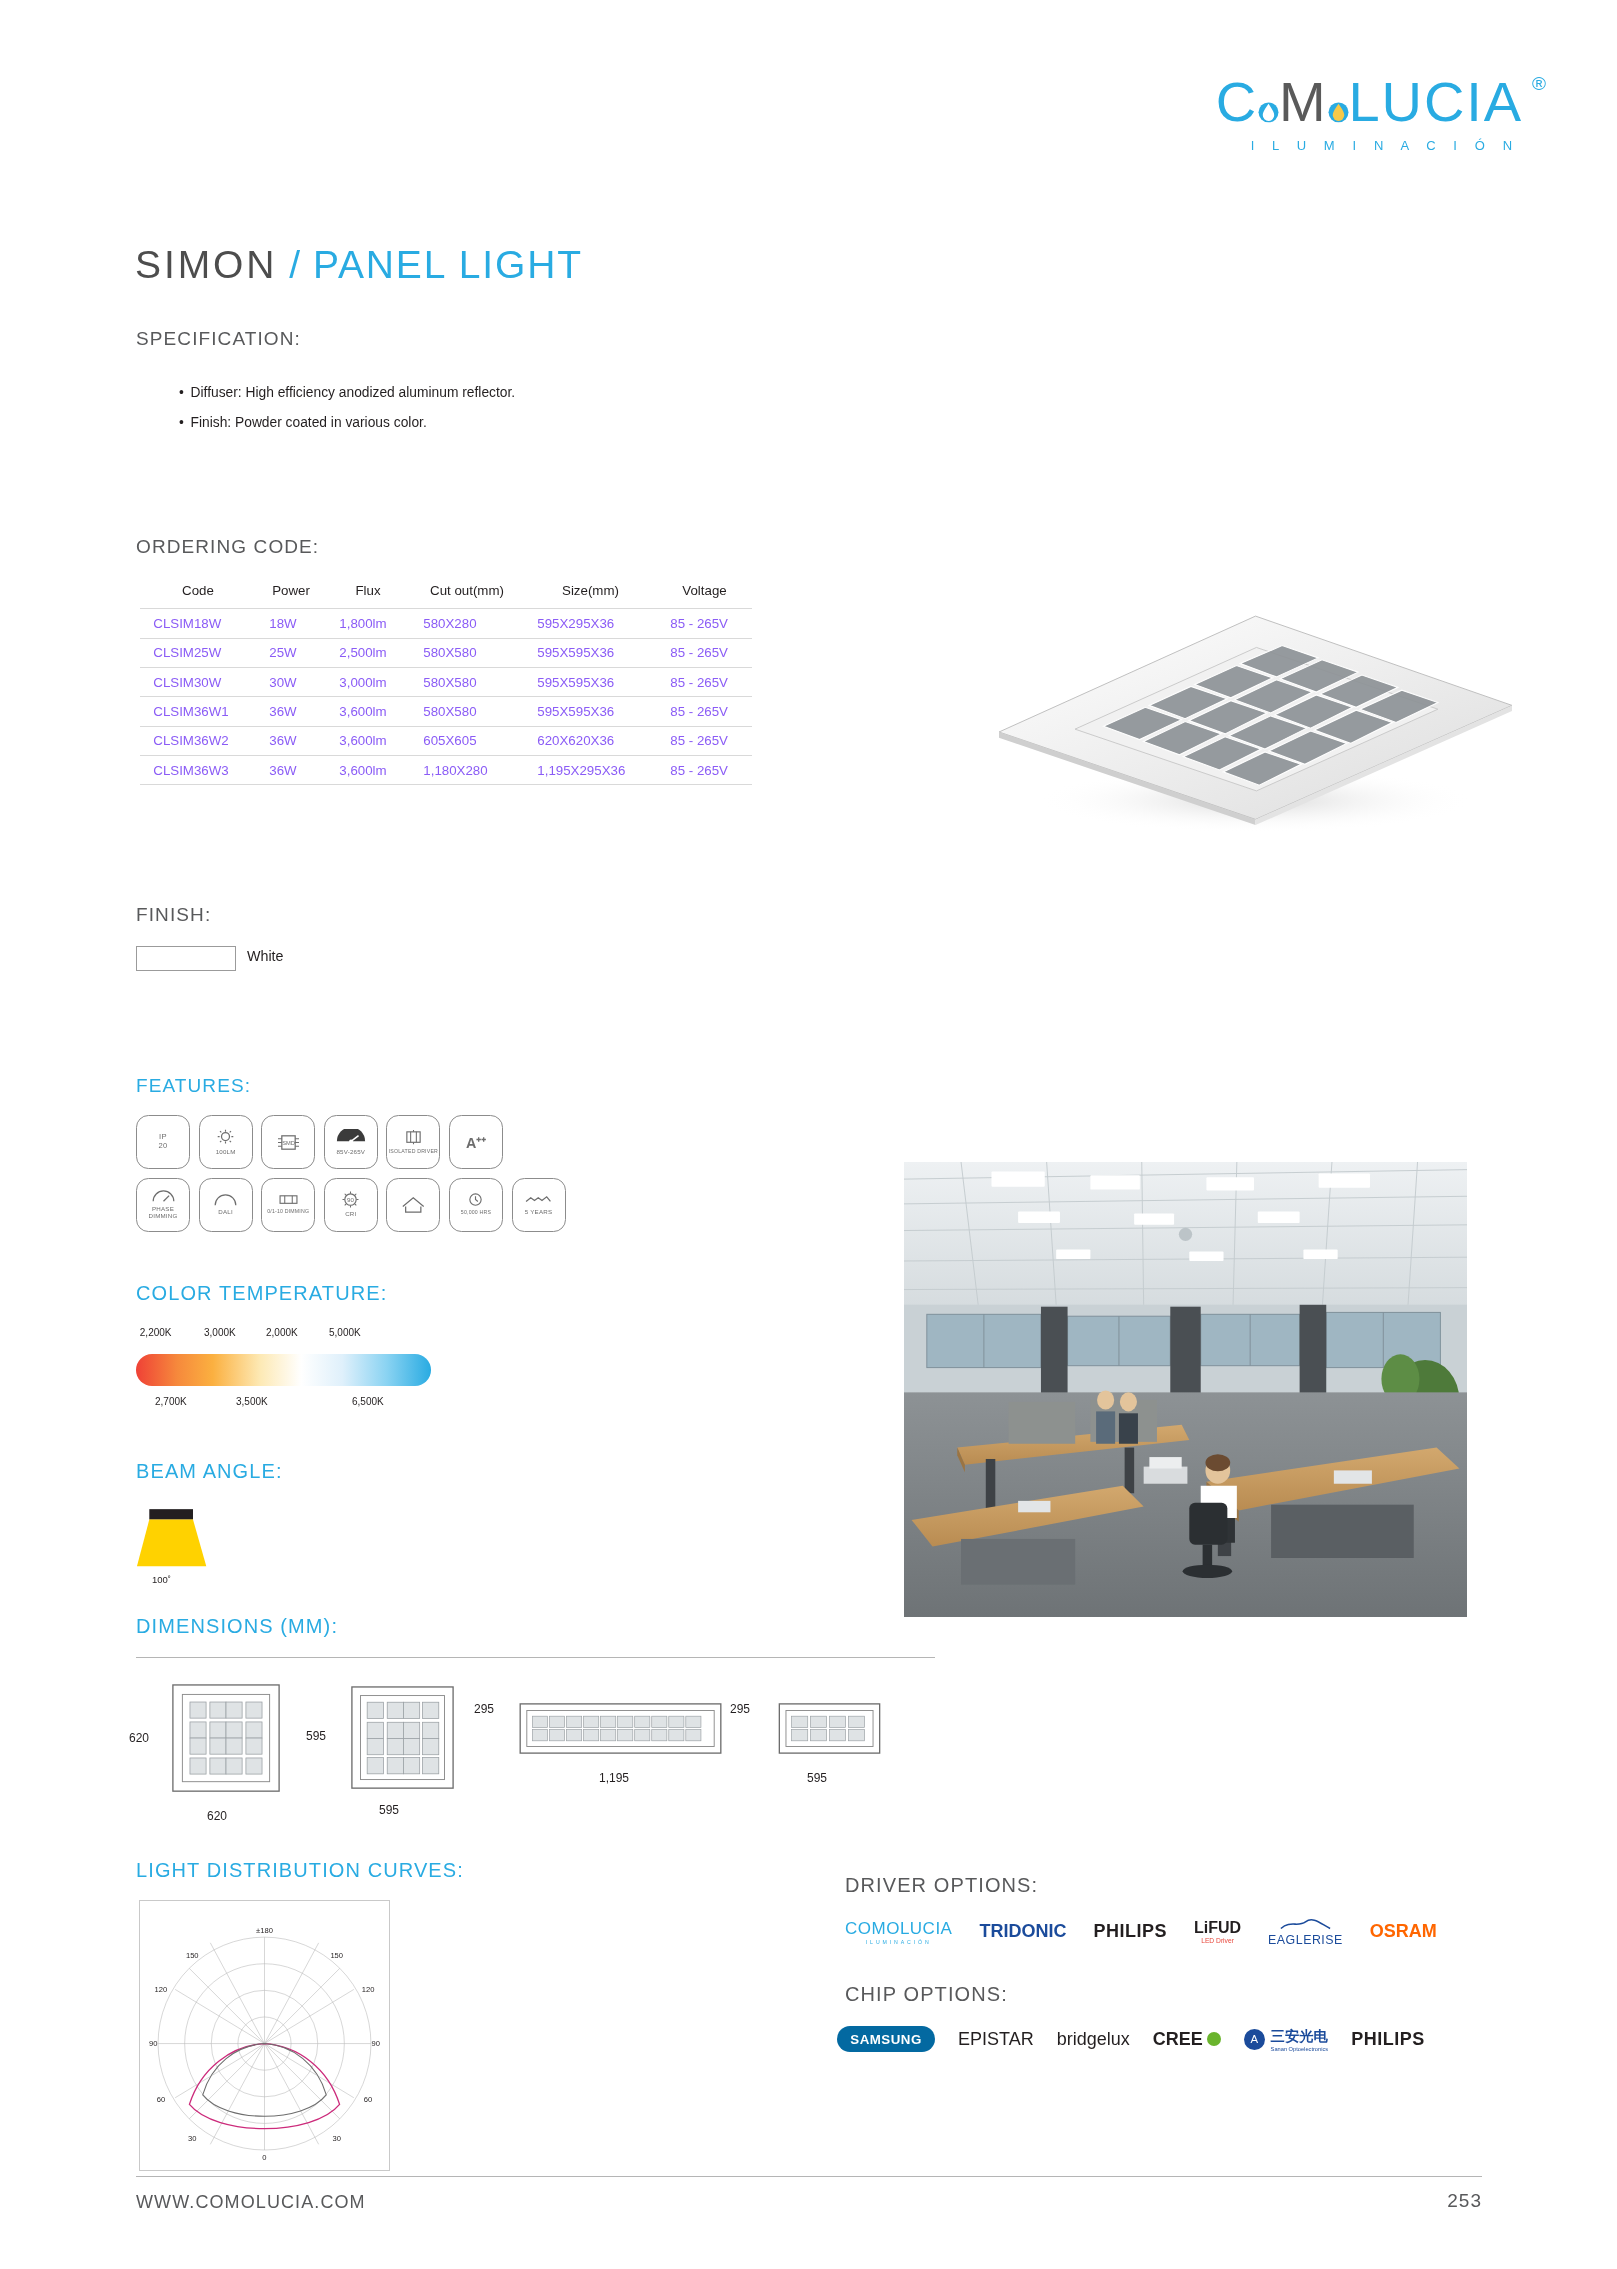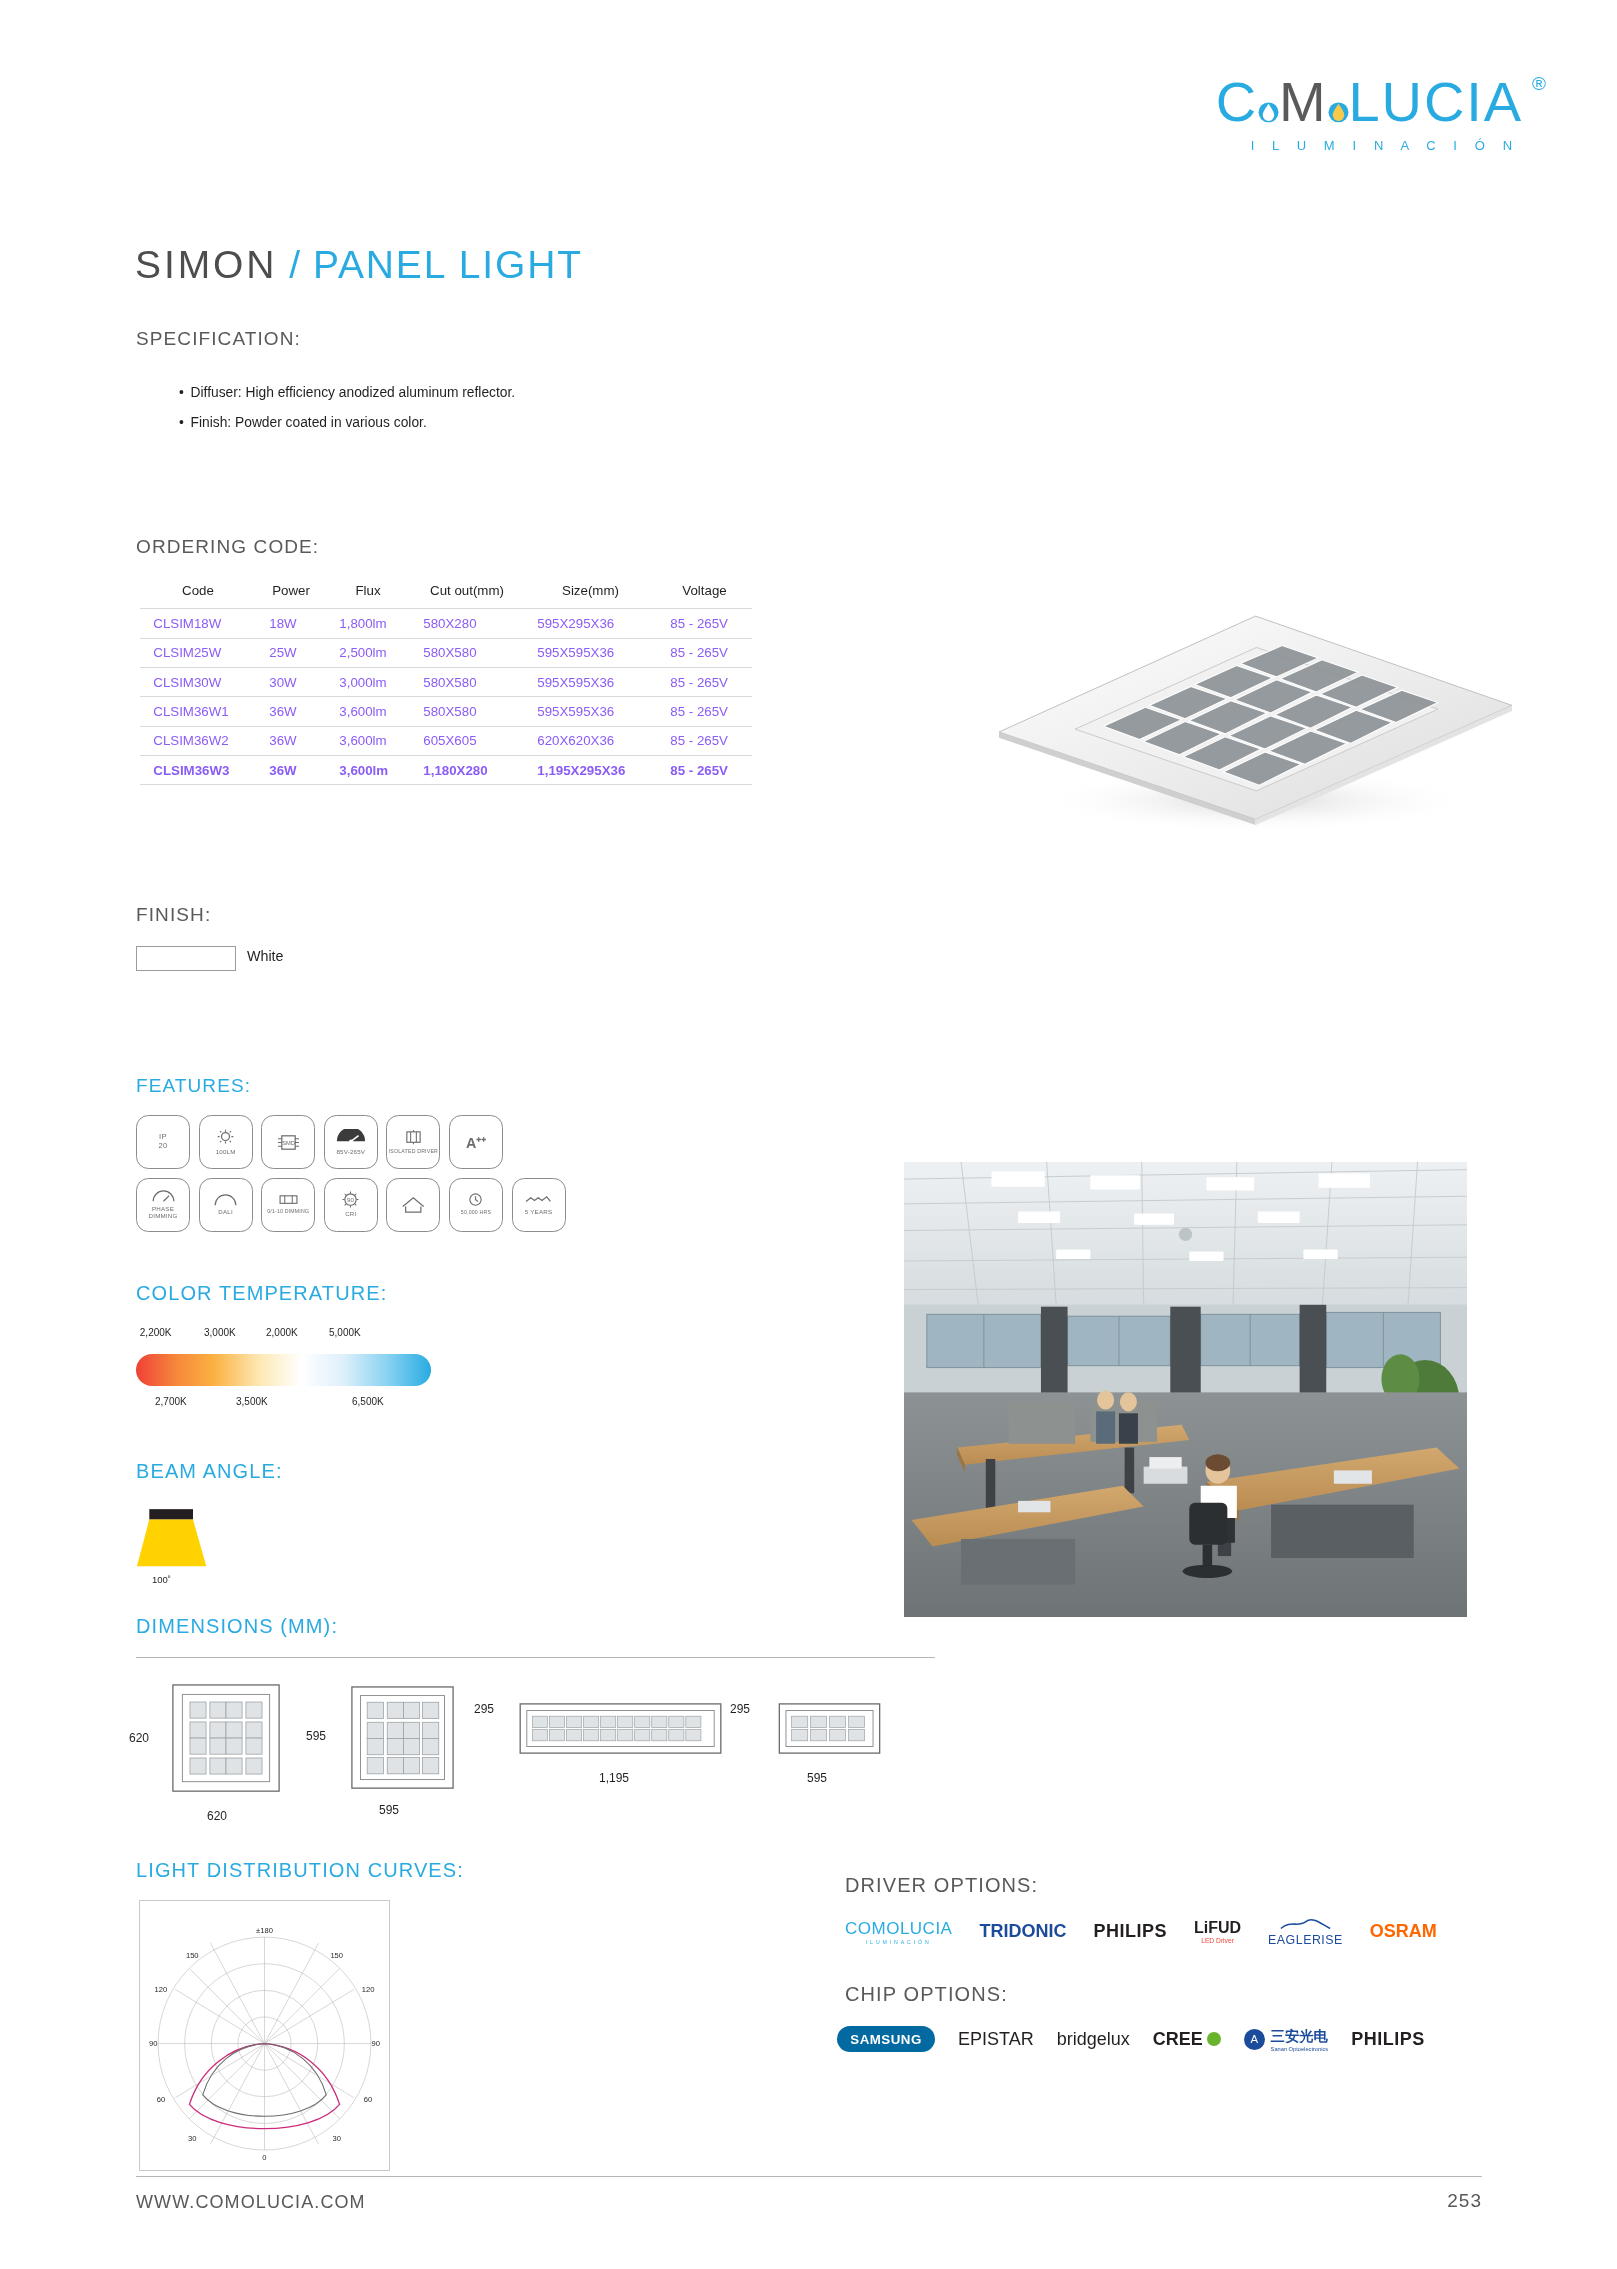--- a/index.html
+++ b/index.html
@@ -36,21 +36,21 @@
 
   
   .spec-list { position: absolute; left: 139px; top: 363px; width: 1046px; }
   .spec-list li { list-style: none; font-size: 13.8px; line-height: 29.5px; color: #231f20; }
   .spec-list li::before { content: "\2022"; margin-right: 6.7px; }
 
   
   .order-table { position: absolute; left: 140px; top: 576px; border-collapse: collapse; font-size: 13.3px; }
   .order-table th { font-weight: 400; padding: 6.7px 13.3px 10.5px 13.3px; color: #231f20; font-size: 13.3px; }
   .order-table td { padding: 6.7px 13.3px; text-align: left; border-top: 1px solid #d9d9d9; color: #8b5cf6; }
-  .order-table tr:last-child td { border-bottom: 1px solid #d9d9d9; font-weight: bold; }
+  .order-table tr:last-child td { border-bottom: 1px solid #d9d9d9; }
   .order-table .c-code { min-width: 116px; }
   .order-table .c-pow { min-width: 70px; }
   .order-table .c-flux { min-width: 84px; }
   .order-table .c-cut { min-width: 114px; }
   .order-table .c-size { min-width: 133px; }
   .order-table .c-volt { min-width: 95px; }
 
   
   .product-img { position: absolute; left: 970px; top: 599px; width: 571px; height: 247px; }
 

